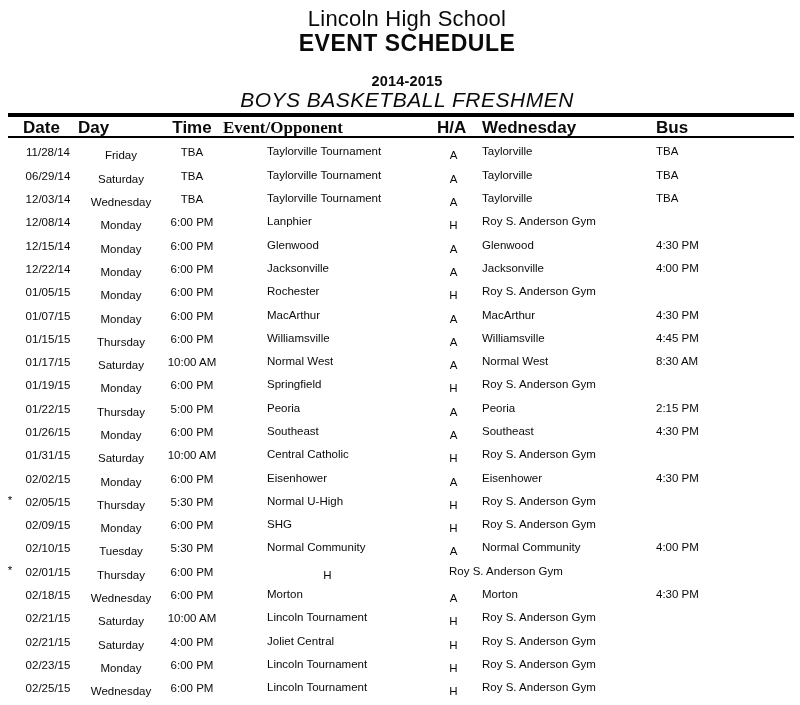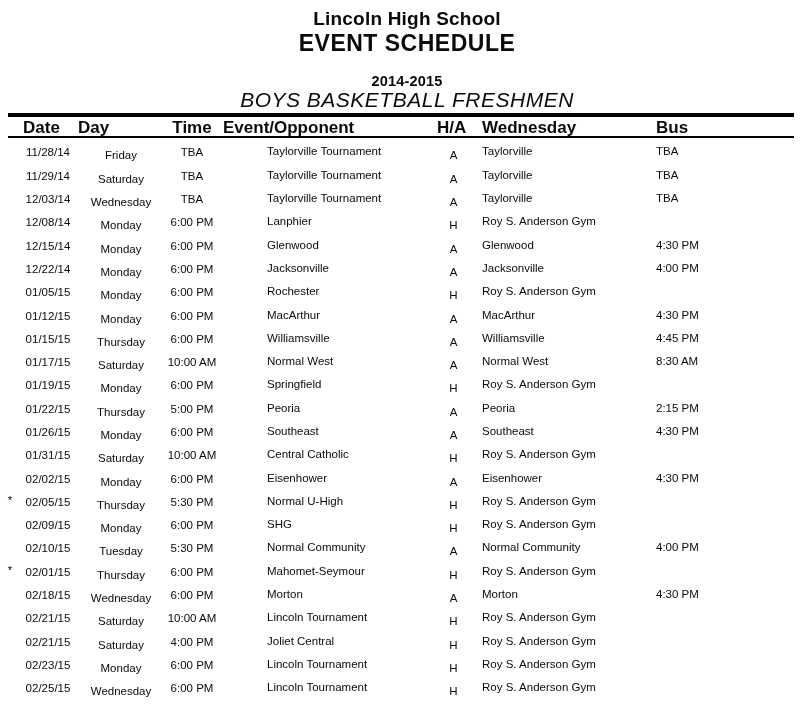--- a/index.html
+++ b/index.html
@@ -6,40 +6,40 @@
   html,body { width:800px; height:705px; background:#ffffff; overflow:hidden; }
   body {
     font-family:"Liberation Sans","DejaVu Sans",sans-serif;
     color:#0a0a0a;
     position:relative;
   }
   .doc { width:800px; height:705px; position:relative; }
 
   
   .titles { text-align:center; padding-left:14px; }
-  .title-school { font-size:19px; font-weight:bold; padding-top:8px; line-height:22px; letter-spacing:0.2px; }
+  .title-school { font-size:22px; font-weight:normal; padding-top:8px; line-height:22px; letter-spacing:0.2px; }
   .title-main   { font-size:23px; font-weight:bold; line-height:27px; letter-spacing:0.5px; }
   .title-season { font-size:14.5px; font-weight:bold; margin-top:17px; line-height:15px; letter-spacing:0.2px; }
   .title-team   { font-size:21px; font-style:italic; line-height:21px; letter-spacing:0.5px; }
 
   
   .rule-thick { height:3.5px; background:#000; margin:3px 6px 0 8px; }
   .rule-thin  { height:1.8px; background:#000; margin:0 6px 0 8px; }
 
   
   .grid-row {
     display:grid;
     grid-template-columns:20px 56px 90px 52px 219px 33px 185px 1fr;
     align-items:center;
   }
   .header-row { height:19.5px; font-size:17px; font-weight:bold; padding-top:1px; }
   .header-row .h-date { padding-left:3px; }
   .header-row .h-day  { padding-left:2px; }
   .header-row .h-time { text-align:center; }
-  .header-row .h-event{ padding-left:5px; }
+  .header-row .h-event{ padding-left:5px;font-family:Liberation Serif, serif; }
   .header-row .h-ha   { text-align:left; }
   .header-row .h-loc  { padding-left:12px; }
   .header-row .h-bus  { padding-left:1px; }
 
   #rows { padding-top:3px; }
   .row { height:23.3px; font-size:11.5px; }
   .c { display:block; white-space:nowrap; }
   .star { text-align:center; font-size:11.5px; transform:translateY(-2px); }
   .date { text-align:center; }
   .day  { text-align:center; transform:translateY(2.5px); }
@@ -84,21 +84,21 @@
     <span class="c day">Friday</span>
     <span class="c time">TBA</span>
     <span class="c event">Taylorville Tournament</span>
     <span class="c ha">A</span>
     <span class="c location">Taylorville</span>
     <span class="c bus">TBA</span>
   </div>
 
   <div class="grid-row row">
     <span class="c star"></span>
-    <span class="c date">11/29/14</span>
+    <span class="c date">06/29/14</span>
     <span class="c day">Saturday</span>
     <span class="c time">TBA</span>
     <span class="c event">Taylorville Tournament</span>
     <span class="c ha">A</span>
     <span class="c location">Taylorville</span>
     <span class="c bus">TBA</span>
   </div>
 
   <div class="grid-row row">
     <span class="c star"></span>
@@ -150,21 +150,21 @@
     <span class="c day">Monday</span>
     <span class="c time">6:00 PM</span>
     <span class="c event">Rochester</span>
     <span class="c ha">H</span>
     <span class="c location">Roy S. Anderson Gym</span>
     <span class="c bus"></span>
   </div>
 
   <div class="grid-row row">
     <span class="c star"></span>
-    <span class="c date">01/12/15</span>
+    <span class="c date">01/07/15</span>
     <span class="c day">Monday</span>
     <span class="c time">6:00 PM</span>
     <span class="c event">MacArthur</span>
     <span class="c ha">A</span>
     <span class="c location">MacArthur</span>
     <span class="c bus">4:30 PM</span>
   </div>
 
   <div class="grid-row row">
     <span class="c star"></span>
@@ -274,21 +274,20 @@
     <span class="c ha">A</span>
     <span class="c location">Normal Community</span>
     <span class="c bus">4:00 PM</span>
   </div>
 
   <div class="grid-row row">
     <span class="c star">*</span>
     <span class="c date">02/01/15</span>
     <span class="c day">Thursday</span>
     <span class="c time">6:00 PM</span>
-    <span class="c event">Mahomet-Seymour</span>
     <span class="c ha">H</span>
     <span class="c location">Roy S. Anderson Gym</span>
     <span class="c bus"></span>
   </div>
 
   <div class="grid-row row">
     <span class="c star"></span>
     <span class="c date">02/18/15</span>
     <span class="c day">Wednesday</span>
     <span class="c time">6:00 PM</span>

